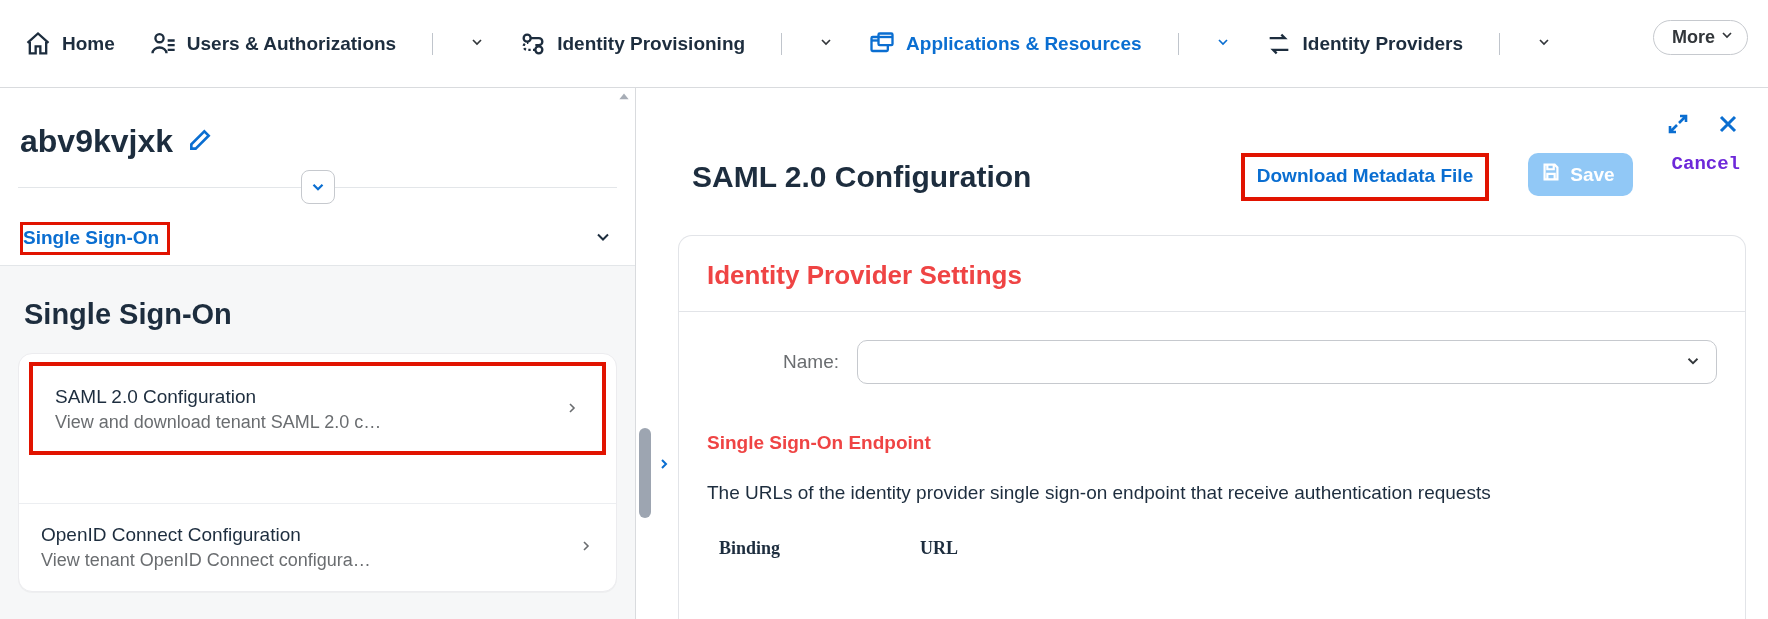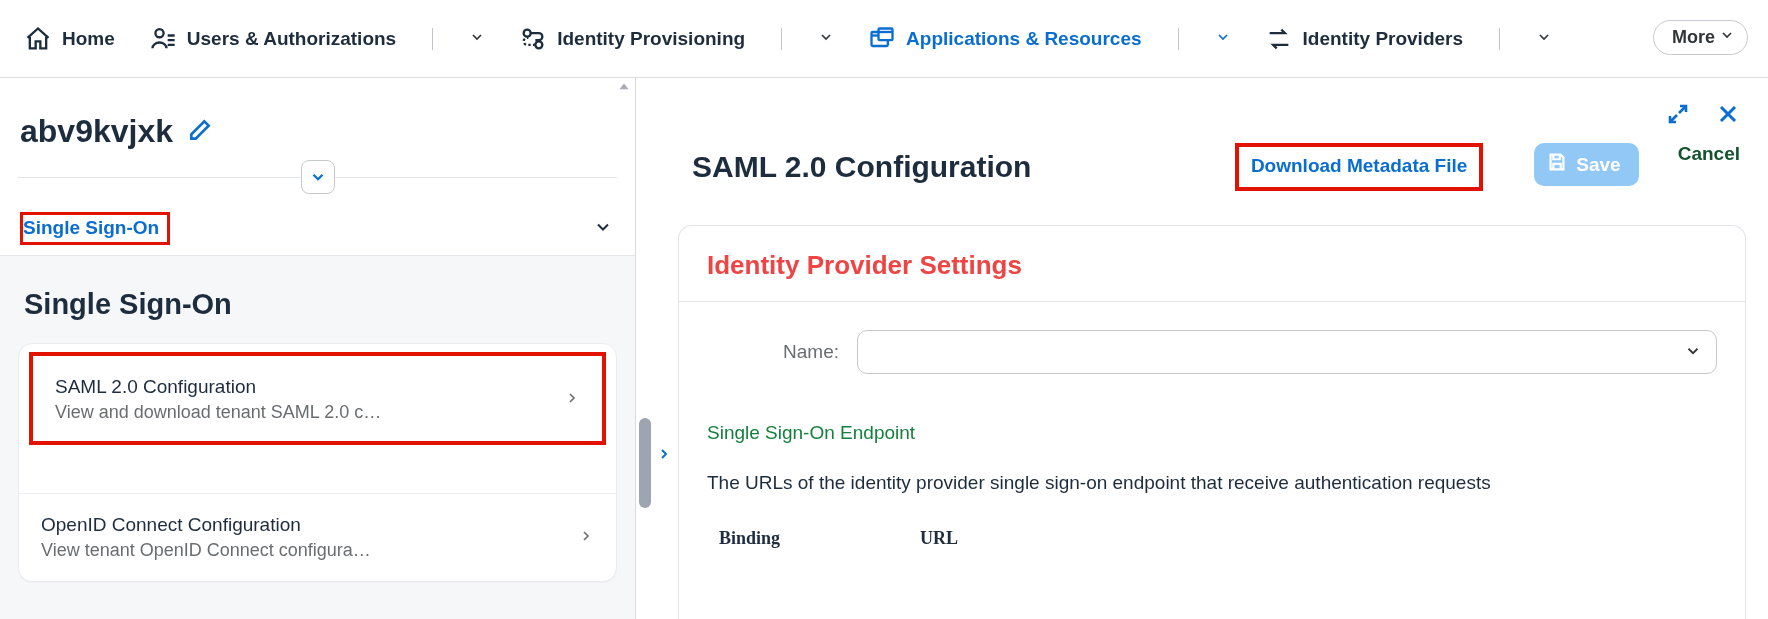--- a/index.html
+++ b/index.html
@@ -10,21 +10,21 @@
     background: #fff;
     width: 1768px;
     height: 619px;
     overflow: hidden;
   }
 
   
   .topnav {
     display: flex;
     align-items: center;
-    height: 78px;
+    height: 88px;
     padding: 0 24px;
     border-bottom: 1px solid #d9dbde;
     gap: 34px;
     position: relative;
   }
   .nav-item {
     display: flex;
     align-items: center;
     gap: 10px;
     font-size: 19px;
@@ -262,27 +262,27 @@
     display: flex;
     align-items: center;
     gap: 8px;
     background: #91c8f6;
     color: #fff;
     border-radius: 10px;
     padding: 8px 18px 8px 12px;
     font-weight: 700;
     font-size: 19px;
     cursor: pointer;
-    margin-left: 12px;
   }
   .cancel-link {
-    color: #14532d;
-    font-weight: 700;
-    font-size: 19px;
-    cursor: pointer;
+    color: #6d28d9;
+    font-weight: 700;
+    font-size: 19px;
+    cursor: pointer;
+    font-family: Liberation Mono, monospace;
   }
 
   .rc-body {
     border: 1px solid #e2e4e8;
     border-bottom: none;
     border-top-left-radius: 14px;
     border-top-right-radius: 14px;
     margin-left: 6px;
     padding: 0 0 0 0;
     flex: 1;
@@ -313,22 +313,22 @@
     border: 1.5px solid #c6c9ce;
     border-radius: 10px;
     display: flex;
     align-items: center;
     justify-content: flex-end;
     padding: 0 14px;
     cursor: pointer;
   }
   .subhead {
     font-size: 19px;
-    font-weight: 400;
-    color: #15803d;
+    font-weight: 700;
+    color: #ef4444;
     padding: 38px 28px 8px 28px;
   }
   .body-text {
     font-size: 19px;
     color: #1d2d3e;
     padding: 20px 28px 20px 28px;
   }
   .tbl-head {
     display: flex;
     gap: 140px;

